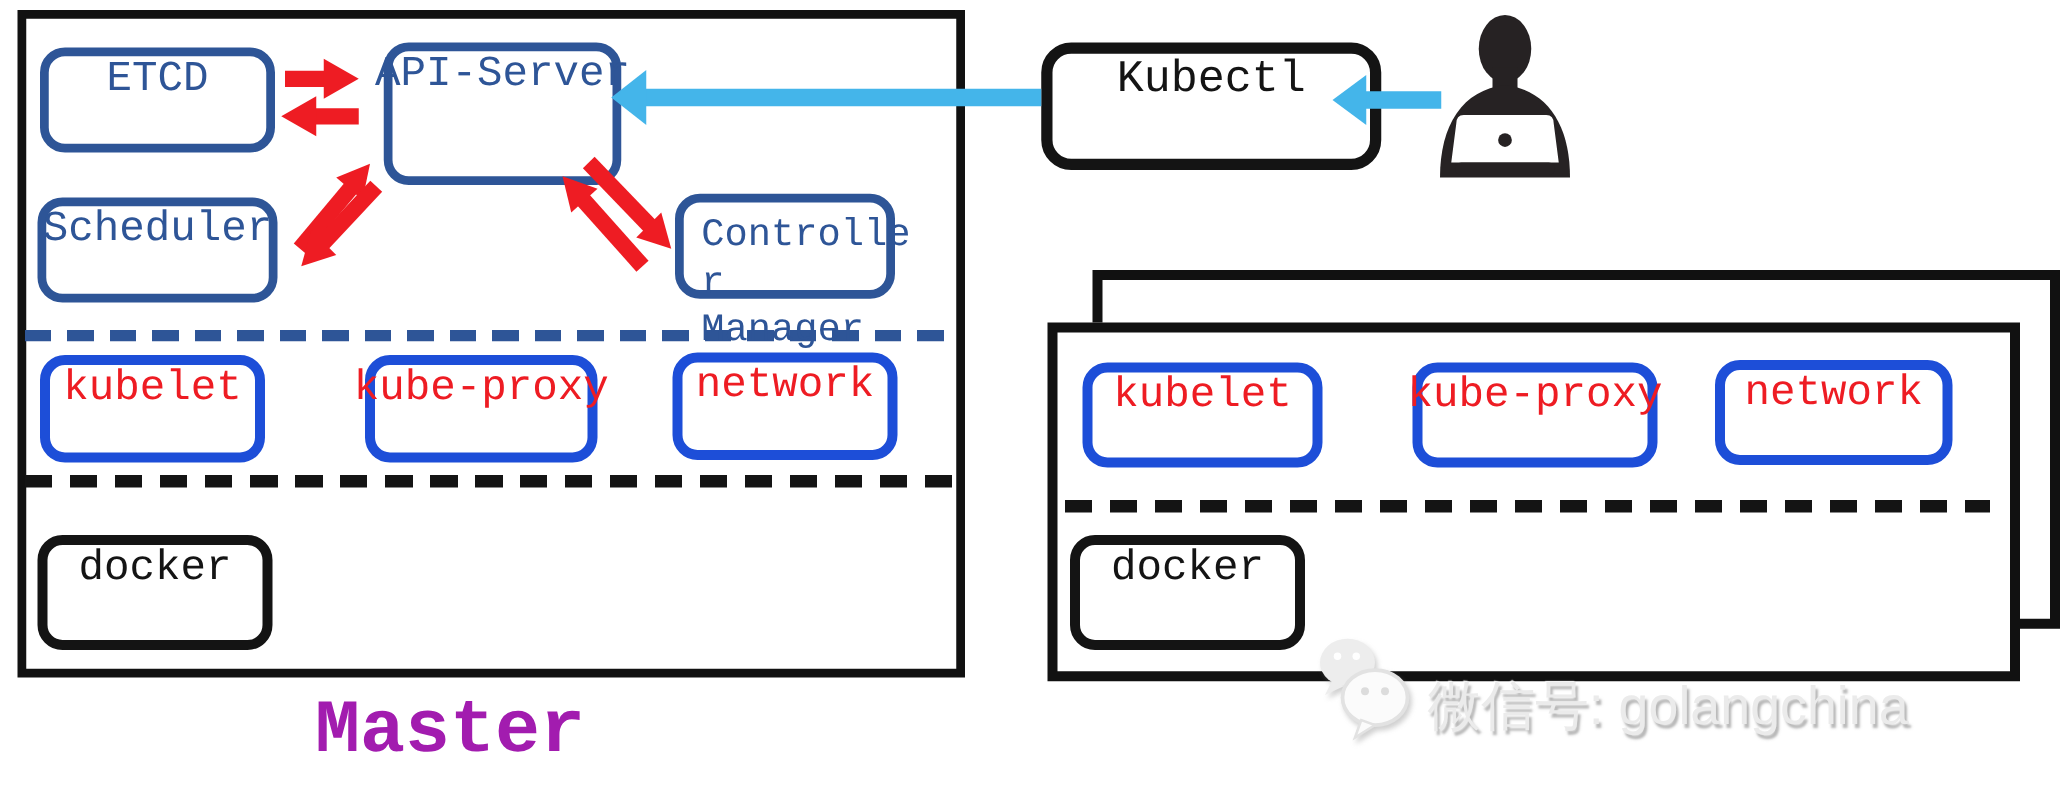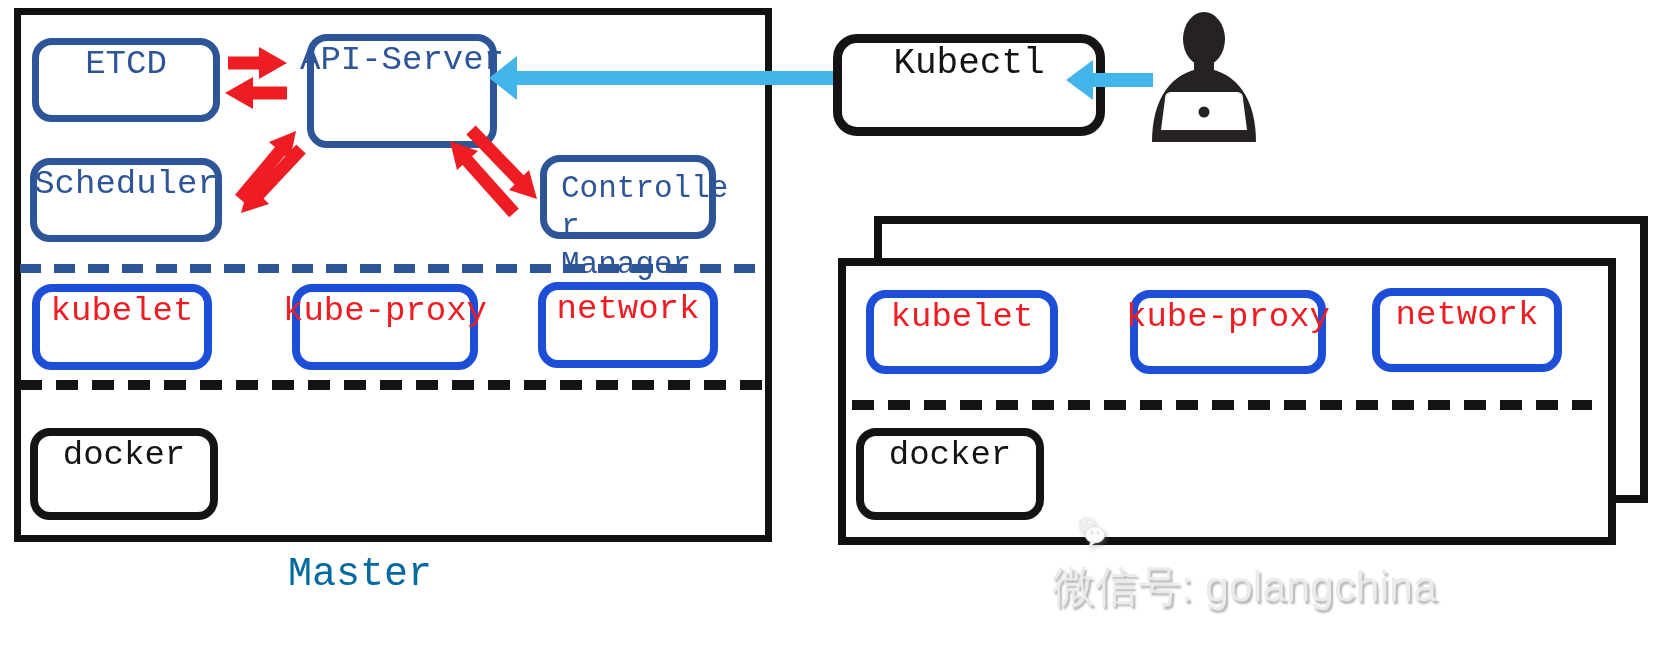--- a/index.html
+++ b/index.html
@@ -11,25 +11,25 @@
   .red{border:8px solid #1d4ed8;color:#ee1c23;}
   .dark{border:8px solid #141414;color:#141414;}
   .lbl{font-size:34px;}
   .outer{position:absolute;background:#fff;border:7px solid #111;box-sizing:border-box;}
   .dash{position:absolute;z-index:1;}
   .dash.blue-d{height:9px;background:repeating-linear-gradient(90deg,#2e5597 0 21px,transparent 21px 34px);}
   .dash.black-d{height:10px;background:repeating-linear-gradient(90deg,#141414 0 22px,transparent 22px 36px);}
   .ctrl-box{z-index:2;}
   .ctrl-text{position:absolute;left:14px;top:8px;width:220px;white-space:pre;
              font-size:31px;line-height:38px;color:#2e5597;text-align:left;}
-  .caption{position:absolute;color:#0369a1;font-size:40px;}
+  .caption{position:absolute;color:#a21caf;font-size:60px;font-weight:bold;}
   .overlay{position:absolute;left:0;top:0;width:1656px;height:649px;z-index:5;pointer-events:none;}
-  .watermark{position:absolute;left:1052px;top:516px;width:600px;height:100px;z-index:10;
-             display:flex;align-items:flex-start;gap:10px;
-             font-family:"Liberation Sans",sans-serif;flex-direction:column;}
+  .watermark{position:absolute;left:1052px;top:494px;width:600px;height:100px;z-index:10;
+             display:flex;align-items:flex-end;gap:10px;
+             font-family:"Liberation Sans",sans-serif;}
   .wm-text{font-size:43px;color:#ebebeb;
            text-shadow:2px 3px 2px rgba(110,110,110,.5), -1px -1px 1px rgba(255,255,255,.9);}
   .wm-icon{filter:drop-shadow(2px 3px 2px rgba(120,120,120,.35));}
 </style>
 </head>
 <body>
 
 <div class="stage">
 
   <div class="outer" style="left:14px;top:8px;width:758px;height:534px;"></div>

